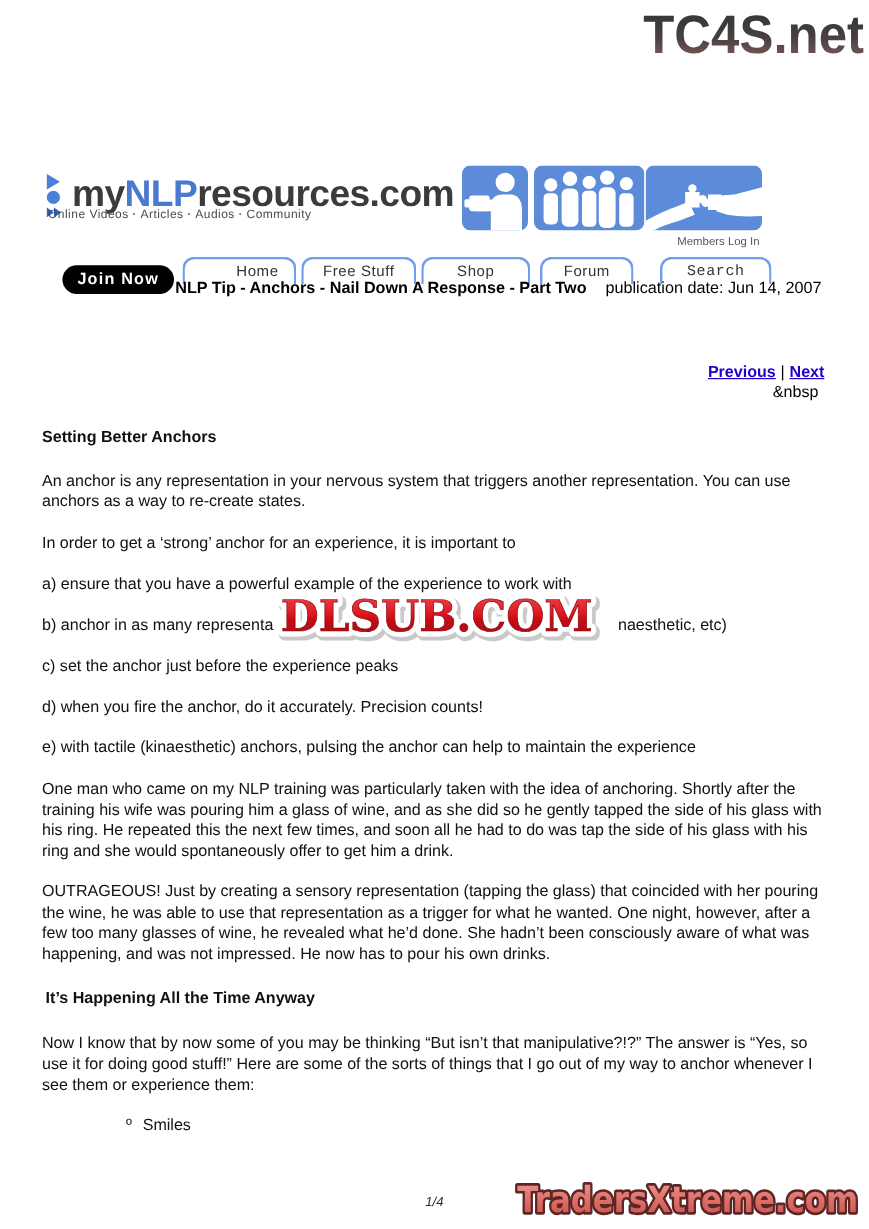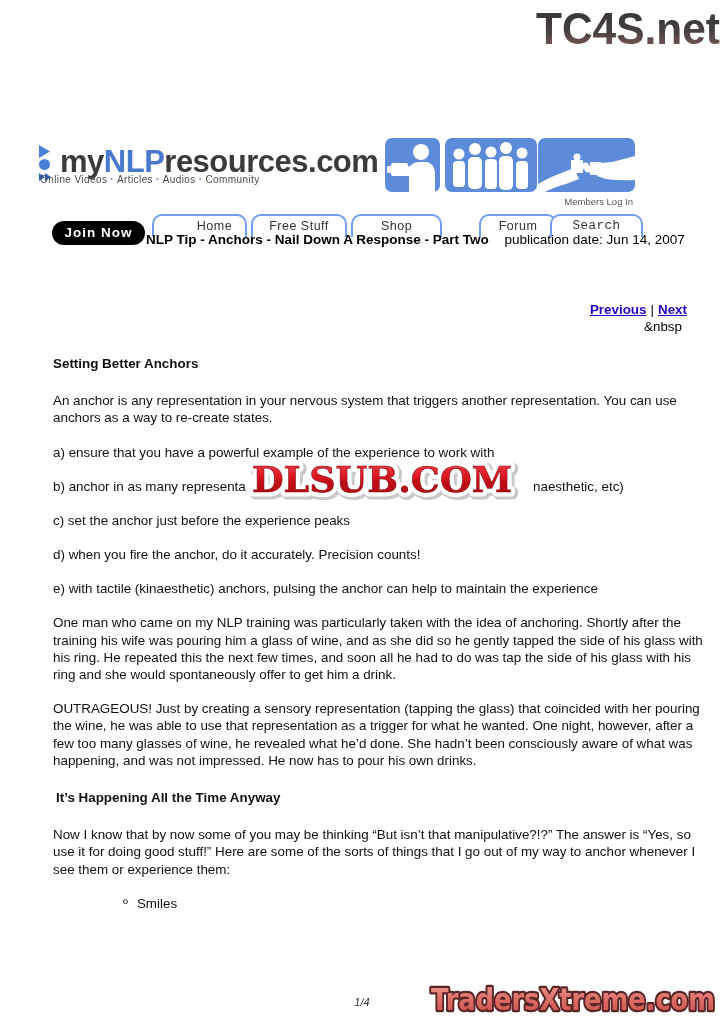--- a/index.html
+++ b/index.html
@@ -29,33 +29,33 @@
   }
   .tab {
     position:absolute; top:214px; height:23px; background:#fff;
     border:2px solid #6f9eee; border-bottom:none; border-radius:10px 10px 0 0;
     font-size:12.5px; color:#333; letter-spacing:0.5px; text-align:center;
     line-height:20px; cursor:pointer;
   }
   .tab-0 { left:152px; width:95px;padding-left:30px; }
   .tab-1 { left:251px; width:96px; }
   .tab-2 { left:351px; width:91px; }
-  .tab-3 { left:450px; width:78px;margin-left:29px; }
+  .tab-3 { left:450px; width:78px; }
   .tab-4 { left:550px; width:93px;font-family:Liberation Mono, monospace; }
   
   .title-line { position:absolute; left:146px; top:232px; font-size:13.5px; white-space:nowrap; }
   .title-line .t-bold { font-weight:bold; color:#000; }
   .title-line .t-date { margin-left:12px; color:#000; }
   
   .pagenav { position:absolute; top:302px; right:37px; text-align:right; font-size:13.4px; line-height:16.5px; }
   .pagenav a { color:#2200cc; text-decoration:underline; cursor:pointer;font-weight:bold; }
   .pagenav .pn-sep { color:#000; padding:0 4px; }
   .pagenav .nbsp { margin-right:5px; color:#000; }
   
-  .content { position:absolute; left:35px; top:355px; width:658px; font-size:13.4px; line-height:17.2px; color:#111;margin-left:18px; }
+  .content { position:absolute; left:35px; top:355px; width:658px; font-size:13.4px; line-height:17.2px; color:#111; }
   .content p { margin:0 0 17px 0; }
   .content h3 { font-size:13.4px; font-weight:bold; margin:0 0 20px 0; }
   .content h3.mid { margin:20px 0; padding-left:3px; }
   .item-b { position:relative; margin:0 0 17px 0; white-space:nowrap; height:17px; }
   .item-b .b-right { position:absolute; left:480px; top:0; }
   .dlsub { position:absolute; left:187px; top:-23px; z-index:5; pointer-events:none; }
   .bullet { padding-left:70px; margin:0 0 17px 0; }
   .bullet .marker { display:inline-block; margin-right:9px; }
   
   .pageno { position:absolute; left:340px; top:996px; width:44px; text-align:center; font-size:11px; font-style:italic; color:#333; }
@@ -142,20 +142,21 @@
   </div>
 
   <div class="pagenav">
     <div><a>Previous</a><span class="pn-sep">|</span><a>Next</a></div>
     <div class="nbsp">&amp;nbsp</div>
   </div>
 
   <div class="content">
     <h3>Setting Better Anchors</h3>
     <p>An anchor is any representation in your nervous system that triggers another representation. You can use anchors as a way to re-create states.</p>
+    <p>In order to get a ‘strong’ anchor for an experience, it is important to</p>
     <p>a) ensure that you have a powerful example of the experience to work with</p>
     <div class="item-b">
       <span>b) anchor in as many representa</span>
       <span class="b-right">naesthetic, etc)</span>
       
       <svg class="dlsub" width="285" height="52" viewBox="0 0 285 52">
         <defs>
           <linearGradient id="dlGrad" x1="0" y1="0" x2="0" y2="1">
             <stop offset="0%" stop-color="#ef4a52"></stop>
             <stop offset="45%" stop-color="#dd1620"></stop>

